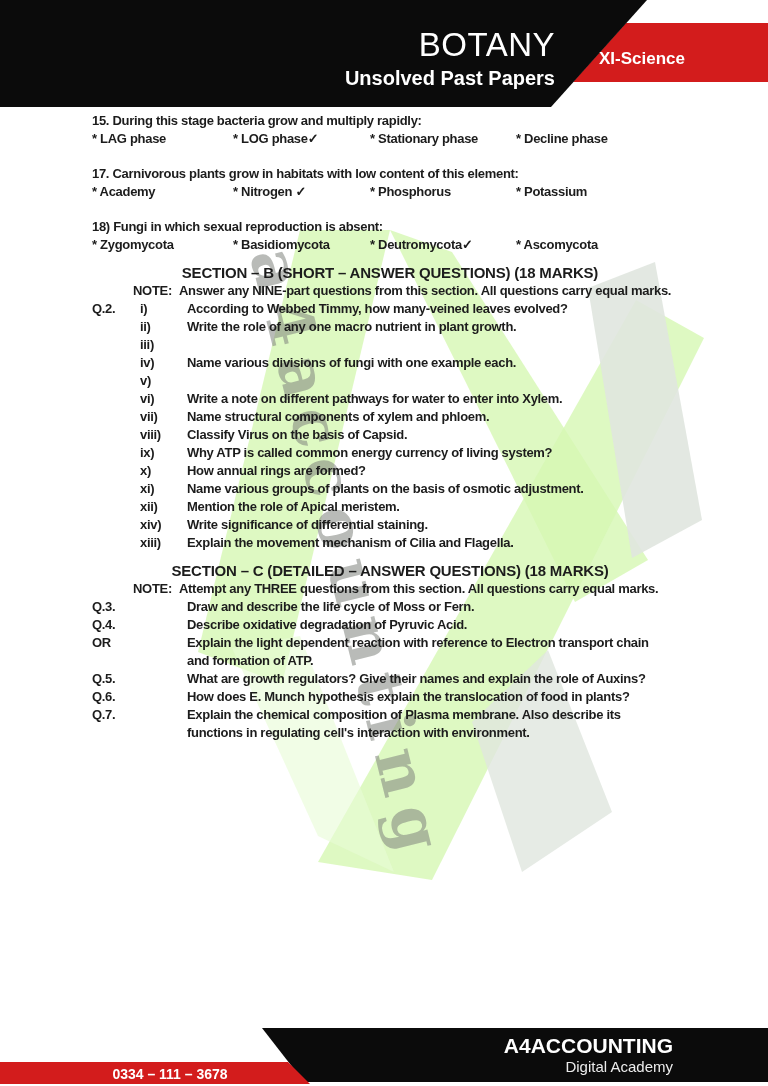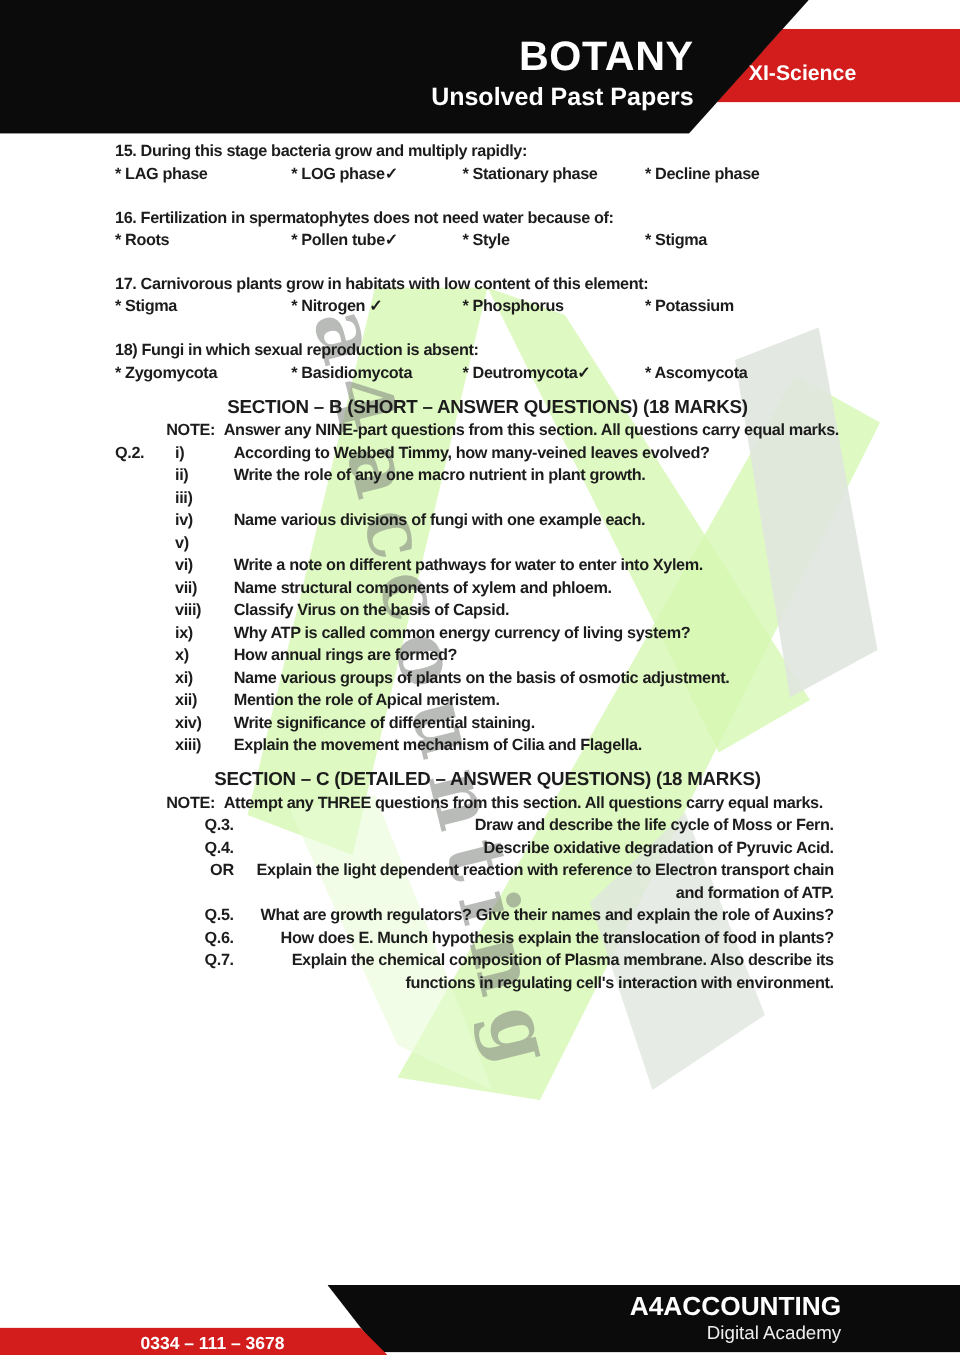--- a/index.html
+++ b/index.html
@@ -9,21 +9,21 @@
   
   .watermark{position:absolute;inset:0;z-index:1;pointer-events:none;}
   .wm-text{position:absolute;left:308px;top:240px;font-family:"DejaVu Serif",serif;
            font-weight:700;font-size:64px;letter-spacing:12px;color:rgba(128,131,126,0.55);
            transform:rotate(76deg);transform-origin:left top;white-space:nowrap;}
 
   
   .hdr-black{position:absolute;top:0;left:0;width:768px;height:107px;background:#0b0b0b;
              clip-path:polygon(0 0,647px 0,551px 107px,0 107px);z-index:3;}
   .hdr-titles{position:absolute;top:28px;right:213px;text-align:right;z-index:4;color:#ffffff;}
-  .hdr-title{font-size:33px;font-weight:700;line-height:1.05;letter-spacing:0.5px;}
+  .hdr-title{font-size:33px;font-weight:400;line-height:1.05;letter-spacing:0.5px;}
   .hdr-sub{font-size:20px;font-weight:700;margin-top:4px;}
   .hdr-ribbon{position:absolute;top:23px;left:0;width:768px;height:59px;background:#d31c1c;
               clip-path:polygon(626px 0,768px 0,768px 59px,573px 59px);z-index:2;}
   .hdr-ribbon-label{position:absolute;top:23px;left:592px;width:100px;height:72px;z-index:4;
               display:flex;align-items:center;justify-content:center;color:#ffffff;
               font-size:17px;font-weight:700;}
 
   
   .ftr-black{position:absolute;top:1028px;left:0;width:768px;height:54px;background:#0b0b0b;
              clip-path:polygon(262px 0,768px 0,768px 54px,304px 54px);z-index:3;
@@ -38,21 +38,21 @@
 
   
   .main{position:absolute;top:104px;left:92px;width:596px;z-index:2;
         font-size:13px;font-weight:700;letter-spacing:-0.3px;line-height:18px;}
   .mcq{margin-top:8px;}
   .mcq + .mcq{margin-top:17px;}
   .opts{display:grid;grid-template-columns:141px 137px 146px auto;}
   .sec-heading{margin-top:10px;text-align:center;font-size:15px;letter-spacing:-0.2px;}
   .note{display:grid;grid-template-columns:46px 1fr;padding-left:41px;}
   .sb-row{display:grid;grid-template-columns:48px 47px 1fr;}
-  .sc-row{display:grid;grid-template-columns:95px 1fr;text-align:right;}
+  .sc-row{display:grid;grid-template-columns:95px 1fr;}
   .wrapcol{max-width:480px;}
 </style>
 </head>
 <body>
 
 <div class="page">
 
   <div class="watermark">
     <svg width="768" height="1086" viewBox="0 0 768 1086">
       <polygon points="300,230 390,230 282,684 198,652" fill="#d6f7b3" opacity="0.8"></polygon>
@@ -78,34 +78,25 @@
     <div class="mcq">
       <div>15. During this stage bacteria grow and multiply rapidly:</div>
       <div class="opts">
         <span>* LAG phase</span>
         <span>* LOG phase✓</span>
         <span>* Stationary phase</span>
         <span>* Decline phase</span>
       </div>
     </div>
 
-    <div class="mcq">
-      <div>16. Fertilization in spermatophytes does not need water because of:</div>
-      <div class="opts">
-        <span>* Roots</span>
-        <span>* Pollen tube✓</span>
-        <span>* Style</span>
-        <span>* Stigma</span>
-      </div>
-    </div>
 
     <div class="mcq">
       <div>17. Carnivorous plants grow in habitats with low content of this element:</div>
       <div class="opts">
-        <span>* Stigma</span>
+        <span>* Academy</span>
         <span>* Nitrogen ✓</span>
         <span>* Phosphorus</span>
         <span>* Potassium</span>
       </div>
     </div>
 
     <div class="mcq">
       <div>18) Fungi in which sexual reproduction is absent:</div>
       <div class="opts">
         <span>* Zygomycota</span>

